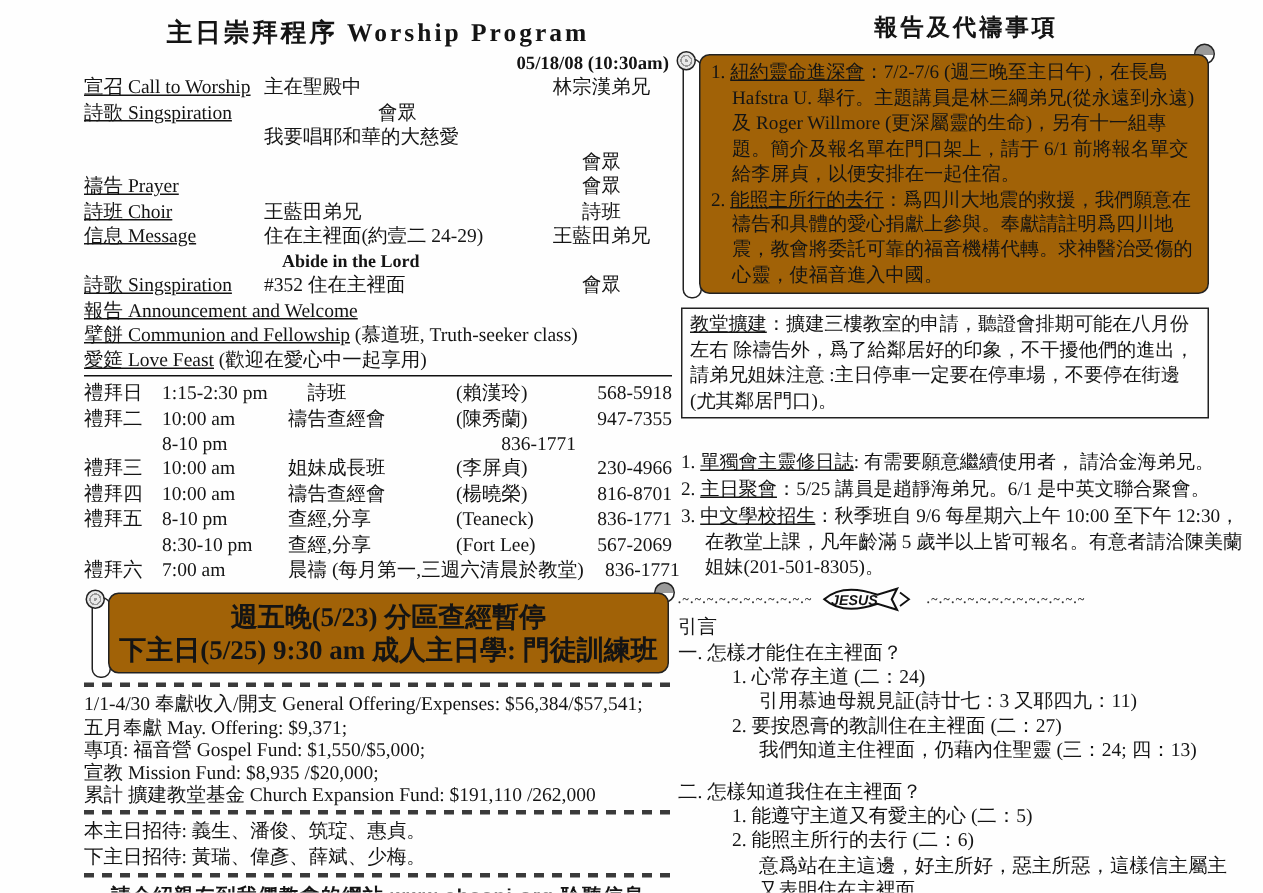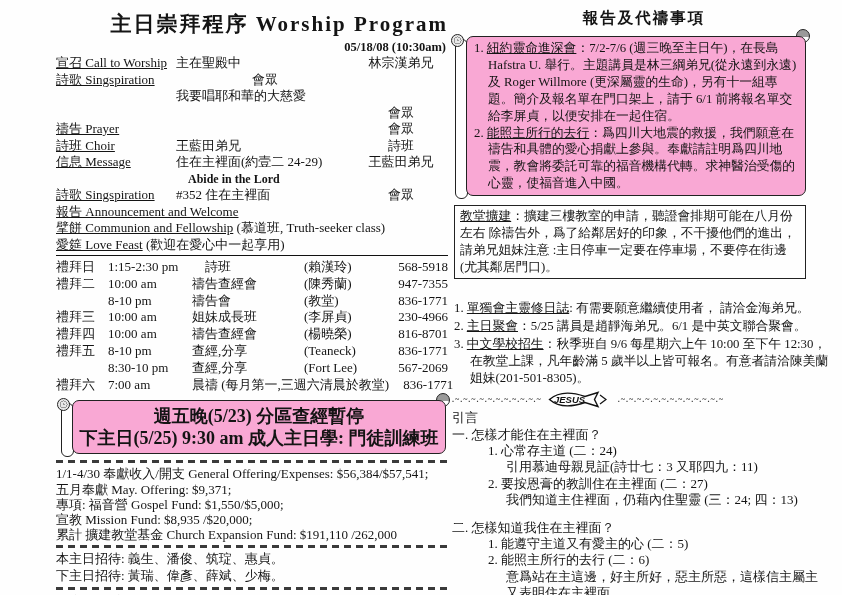--- a/index.html
+++ b/index.html
@@ -7,41 +7,41 @@
     width:842px;height:595px;overflow:hidden;position:relative;
     background:#fefefe;color:#141414;
     font-family:"Liberation Serif","DejaVu Serif",serif;
     font-size:13px;
   }
   .col{position:absolute;top:0;}
   #left-col{left:56px;width:392px;top:8px;}
   #right-col{left:452px;width:384px;top:4px;}
 
   
-  .big-title{font-size:21px;font-weight:bold;text-align:right;letter-spacing:2px;margin:2px 0 2px 0;}
+  .big-title{font-size:17px;font-weight:bold;text-align:center;letter-spacing:2px;margin:2px 0 2px 0;}
   .date-line{text-align:right;font-weight:bold;font-size:12.5px;padding-right:2px;}
   .prog-row{display:grid;grid-template-columns:120px 1fr 94px;min-height:16.5px;line-height:16.5px;}
   .prog-label{text-decoration:underline;white-space:nowrap;}
   .prog-content{white-space:nowrap;}
   .prog-right{text-align:center;white-space:nowrap;}
   .prog-row.bold .prog-content{font-weight:bold;font-size:12px;padding-left:12px;}
   .wide-row{line-height:16.5px;white-space:nowrap;}
   .wide-row .prog-label{text-decoration:underline;}
   .top-rule{border-top:1.5px solid #111;margin:2px 0 3px 0;}
   .sched-row{display:grid;grid-template-columns:52px 84px 1fr 64px;line-height:16.8px;}
   .sched-act{display:inline-block;min-width:112px;white-space:nowrap;}
   .sched-con{white-space:nowrap;}
   .sched-phone{text-align:right;white-space:nowrap;}
   .sched-cell{white-space:nowrap;}
 
   .scrollbox{position:relative;margin:7px 2px 6px 16px;}
   .scrollbox .tube{position:absolute;left:-11px;top:3px;bottom:-3px;width:11px;border:1.5px solid #222;border-radius:6px;background:#fff;}
   .scrollbox .curl-tl{position:absolute;left:-15px;top:-2px;width:11px;height:11px;border:1.5px solid #222;border-radius:50%;background:repeating-radial-gradient(circle at 50% 50%, #999 0 1px, #e8e8e8 1px 3px);}
   .scrollbox .curl-tr{position:absolute;right:-4px;top:-7px;width:12px;height:12px;border:1.3px solid #222;border-radius:50%;background:linear-gradient(#9a9a9a 55%,#fff 55%);}
-  .scrollbox .box-body{border:1.6px solid #222;border-radius:7px;padding:4px 6px;background:#f9a8d4;position:relative;}
+  .scrollbox .box-body{border:1.6px solid #222;border-radius:7px;padding:4px 6px;background:#a16207;position:relative;}
   #notice-box .box-body{text-align:center;font-weight:bold;font-size:18px;line-height:22px;}
 
   .dash-rule{height:3px;margin:3px 0;background:repeating-linear-gradient(90deg,#3a3a3a 0 7px,transparent 7px 12px);}
   .fin-line{line-height:15.2px;white-space:nowrap;}
   .usher-line{line-height:16.5px;white-space:nowrap;}
   .footer-note{font-weight:bold;text-align:center;font-size:13px;margin-top:3px;letter-spacing:1px;white-space:nowrap;}
   .footer-note .url{text-decoration:underline;font-family:"Liberation Sans","DejaVu Sans",sans-serif;font-size:12.5px;}
 
   
   .ann-title{font-size:15.5px;font-weight:bold;text-align:center;letter-spacing:2px;margin:4px 0 6px 0;}
@@ -141,21 +141,20 @@
       </div>
       <div class="sched-row">
         <span class="sched-cell">禮拜二</span>
         <span class="sched-cell">10:00 am</span>
         <span><span class="sched-act">禱告查經會</span><span class="sched-con">(陳秀蘭)</span></span>
         <span class="sched-phone">947-7355</span>
       </div>
       <div class="sched-row">
         <span class="sched-cell"></span>
         <span class="sched-cell">8-10 pm</span>
-        <span><span class="sched-act">禱告會</span><span class="sched-con">(教堂)</span></span>
         <span class="sched-phone">836-1771</span>
       </div>
       <div class="sched-row">
         <span class="sched-cell">禮拜三</span>
         <span class="sched-cell">10:00 am</span>
         <span><span class="sched-act">姐妹成長班</span><span class="sched-con">(李屏貞)</span></span>
         <span class="sched-phone">230-4966</span>
       </div>
       <div class="sched-row">
         <span class="sched-cell">禮拜四</span>

